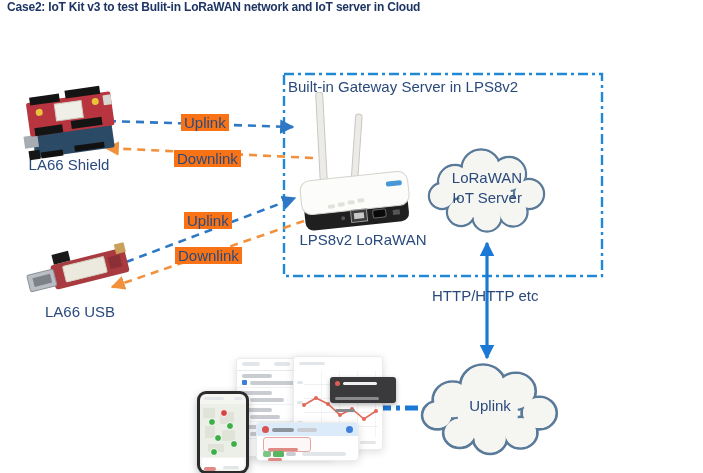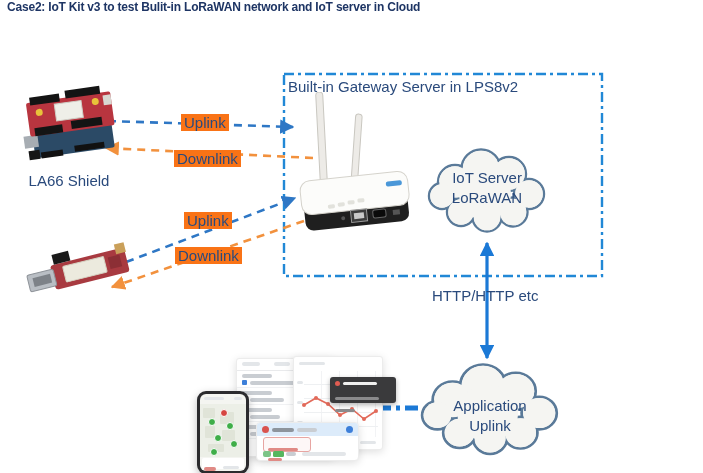--- a/index.html
+++ b/index.html
@@ -114,32 +114,33 @@
   </svg>
 
   <div class="lbl" style="left:288px;top:78px;">Built-in Gateway Server in LPS8v2</div>
 
   <div class="lbl bg" style="left:181px;top:114px;">Uplink</div>
   <div class="lbl bg" style="left:174px;top:150px;">Downlink</div>
   <div class="lbl bg" style="left:184px;top:212px;">Uplink</div>
   <div class="lbl bg" style="left:175px;top:247px;">Downlink</div>
   <div class="lbl" style="left:432px;top:287px;">HTTP/HTTP etc</div>
 
-  <div class="lbl center" style="left:14px;top:172px;width:110px;">
+  <div class="lbl center" style="left:14px;top:156px;width:110px;">
     <div>LA66 Shield</div>
   </div>
+  <div class="lbl center" style="left:25px;top:303px;width:110px;">LA66 USB</div>
   <div class="lbl center" style="left:293px;top:231px;width:140px;">
+    <div>LPS8v2 LoRaWAN</div>
   </div>
 
   <div class="lbl center" style="left:430px;top:168px;width:114px;line-height:20px;">
+    <div>LoRaWAN</div>
     <div>IoT Server</div>
-    <div>LoRaWAN</div>
   </div>
   <div class="lbl center" style="left:424px;top:396px;width:132px;line-height:20px;">
-    <div>Application</div>
     <div>Uplink</div>
   </div>
 
   <svg style="position:absolute;left:20px;top:82px;" width="108" height="88" viewBox="0 0 108 88">
     <g transform="rotate(-8 52 48)">
       <rect x="12" y="46" width="80" height="25" rx="2" fill="#2b4a66"></rect>
       <rect x="3" y="48" width="14" height="12" fill="#a7adb3"></rect>
       <rect x="6" y="63" width="11" height="9" fill="#161616"></rect>
       <rect x="18" y="66" width="22" height="6" fill="#111"></rect>
       <rect x="52" y="64" width="30" height="6" fill="#111"></rect>

